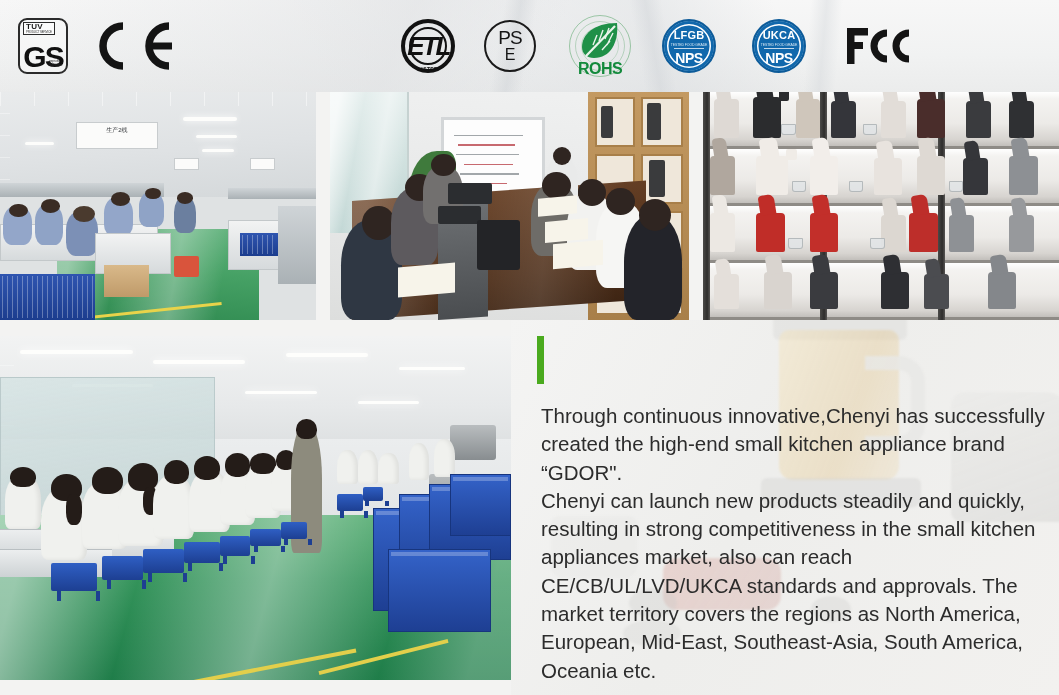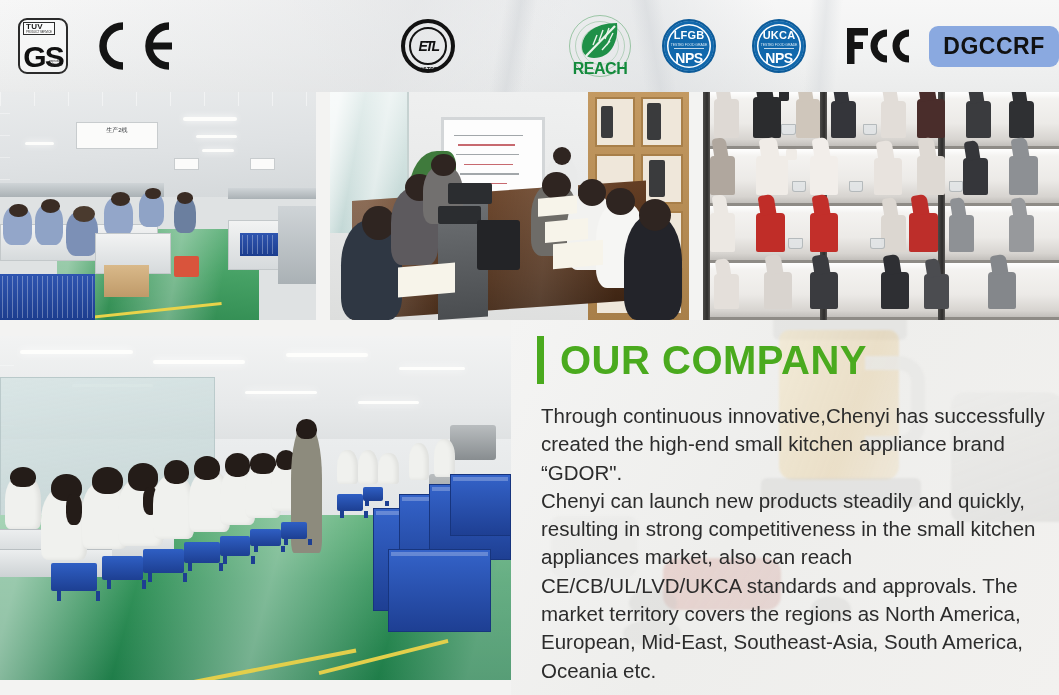--- a/index.html
+++ b/index.html
@@ -72,21 +72,21 @@
 
   
   .etl-wrap { position: relative; width: 54px; height: 54px; }
   .etl-ring {
     position: absolute; inset: 0; border-radius: 50%;
     border: 4px solid #121212;
     display: flex; align-items: center; justify-content: center;
   }
   .etl-ring2 { position: absolute; inset: 4px; border-radius: 50%; border: 2.5px solid #121212; }
   .etl-text {
-    position: relative; z-index: 2; font-size: 14px; font-weight: 700; color: #111;
+    position: relative; z-index: 2; font-size: 26px; font-weight: 700; color: #111;
     letter-spacing: -2.5px; font-style: italic; line-height: 1;
   }
   .etl-sub {
     position: absolute; left: 0; right: 0; bottom: 1px; text-align: center;
     font-size: 5px; font-weight: 700; color: #111; letter-spacing: .4px; z-index: 3;
   }
 
   
   .pse-wrap {
     width: 52px; height: 52px; border-radius: 50%; border: 2.5px solid #1a1a1a;
@@ -337,32 +337,38 @@
     <div class="cert" style="left:390px;width:76px">
       <div class="etl-wrap">
         <div class="etl-ring">
           <div class="etl-ring2"></div>
           <span class="etl-text">ETL</span>
         </div>
         <div class="etl-sub">LISTED</div>
       </div>
     </div>
 
+    <div class="cert" style="left:472px;width:76px">
+      <div class="pse-wrap">
+        <span class="pse-top">PS</span>
+        <span class="pse-bot">E</span>
+      </div>
+    </div>
 
     <div class="cert" style="left:560px;width:80px">
       <div class="rohs-wrap">
         <span class="rohs-ring rohs-r1"></span>
         <span class="rohs-ring rohs-r2"></span>
         <span class="rohs-ring rohs-r3"></span>
         <svg class="rohs-leaf" width="42" height="40" viewBox="0 0 42 40" aria-hidden="true">
           <path d="M38 2 C14 2 3 14 3 26 C3 33 8 37 15 37 C31 37 40 22 38 2 Z" fill="#1f9048"></path>
           <path d="M36 5 L7 35" stroke="#eaf4ec" stroke-width="2.2" fill="none"></path>
           <path d="M30 7 L26 18 M34 12 L28 24 M24 9 L20 20 M31 20 L23 29 M18 14 L14 24" stroke="#eaf4ec" stroke-width="1.4" fill="none"></path>
         </svg>
-        <span class="rohs-text">REACH</span>
+        <span class="rohs-text">ROHS</span>
       </div>
     </div>
 
     <div class="cert" style="left:652px;width:74px">
       <div class="badge-wrap">
         <span class="badge-top">LFGB</span>
         <span class="badge-tiny">TESTED FOOD GRADE</span>
         <span class="badge-line"></span>
         <span class="badge-bot">NPS</span>
       </div>
@@ -382,23 +388,20 @@
         <svg width="68" height="44" viewBox="0 0 68 44" aria-hidden="true">
           <rect x="2" y="4" width="7.5" height="36" fill="#141414"></rect>
           <rect x="2" y="4" width="21" height="7.5" fill="#141414"></rect>
           <rect x="2" y="18" width="16" height="7" fill="#141414"></rect>
           <path d="M42 9 A13 13 0 1 0 42 35" fill="none" stroke="#141414" stroke-width="7"></path>
           <path d="M64 9 A13 13 0 1 0 64 35" fill="none" stroke="#141414" stroke-width="7"></path>
         </svg>
       </div>
     </div>
 
-    <div class="cert" style="left:934px;width:120px">
-      <div class="dgccrf-pill">DGCCRF</div>
-    </div>
   </div>
 
   <div class="photo" id="photo-production">
     <div class="pl-ceiling">
         <div class="pl-ceil-grid"></div>
       </div>
     <div class="pl-light" style="left:58%;top:11%;width:17%;height:4px"></div>
     <div class="pl-light" style="left:62%;top:19%;width:13%;height:3px"></div>
     <div class="pl-light" style="left:64%;top:25%;width:10%;height:3px"></div>
     <div class="pl-light" style="left:8%;top:22%;width:9%;height:3px"></div>
@@ -677,20 +680,19 @@
     <div class="watermark" id="wm-body"></div>
     <div class="watermark" id="wm-base"></div>
     <div class="watermark" id="wm-glass"></div>
     <div class="watermark" id="wm-red"></div>
     <div class="watermark" id="wm-dot1"></div>
     <div class="watermark" id="wm-dot2"></div>
     <div class="watermark" id="wm-dot3"></div>
 
     <div id="heading-row">
       <span id="heading-bar"></span>
-      <h1 id="heading-title">OUR COMPANY</h1>
     </div>
 
     <p id="company-paragraph">Through continuous innovative,Chenyi has successfully created the high-end small kitchen appliance brand  “GDOR".
 Chenyi can launch new products steadily and quickly, resulting in strong competitiveness in the small kitchen appliances market, also can reach CE/CB/UL/LVD/UKCA standards and approvals. The market territory covers the regions as North America, European, Mid-East, Southeast-Asia, South America, Oceania etc.</p>
   </div>
 
 </div>
 
 </body></html>

